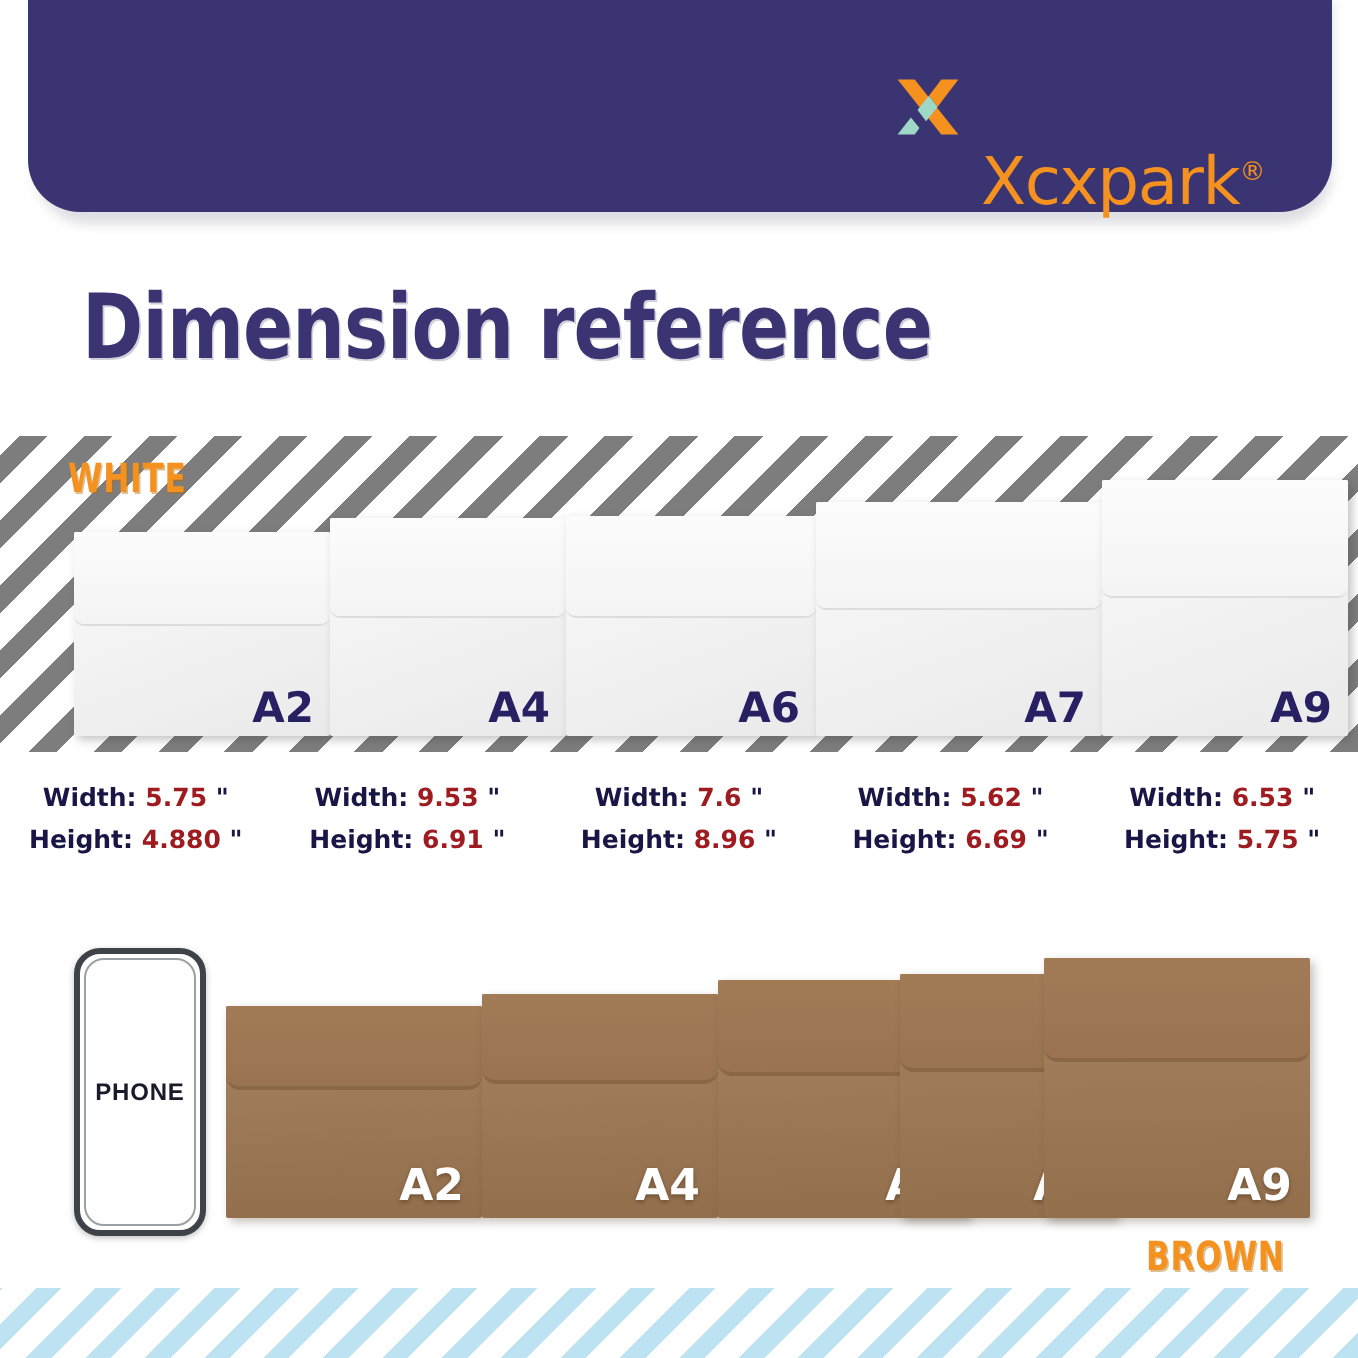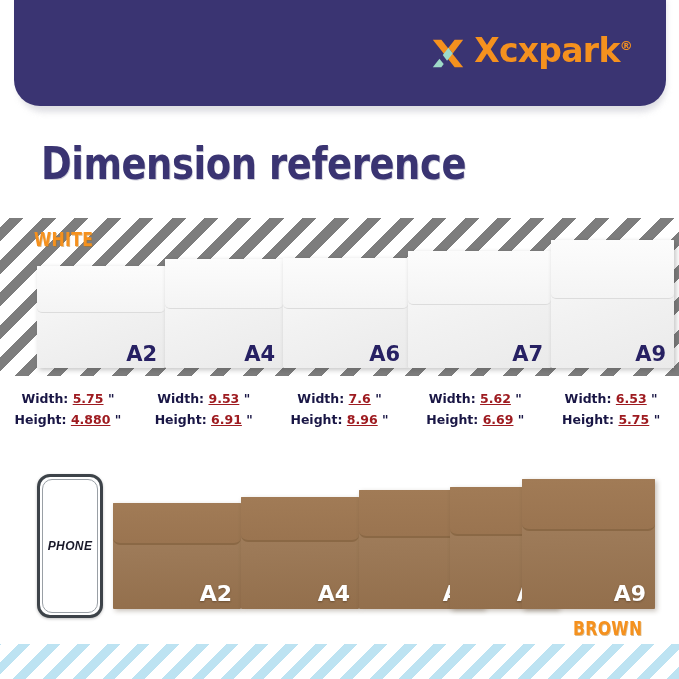--- a/index.html
+++ b/index.html
@@ -50,25 +50,26 @@
   }
   .logo-mark {
     width: 38px;
     height: 38px;
     margin-right: 7px;
     margin-top: 2px;
     flex: none;
   }
   .logo-text {
     font-family: "DejaVu Sans", sans-serif;
-    font-weight: bold;
+    font-weight: normal;
     font-size: 33px;
     line-height: 36px;
     color: #F5911E;
     letter-spacing: -0.7px;
+    margin-top: 40px;
   }
   .logo-reg {
     font-family: "DejaVu Sans", sans-serif;
     font-size: 13px;
     color: #F5911E;
     vertical-align: super;
     line-height: 1;
   }
 
   
@@ -172,21 +173,21 @@
   .dim-col {
     flex: 1 1 0;
     text-align: center;
     font-family: "DejaVu Sans", sans-serif;
     font-weight: bold;
     font-size: 12.5px;
     line-height: 21px;
     color: #191645;
     white-space: nowrap;
   }
-  .dim-col .val { color: #9E1B20; text-decoration: underline; }
+  .dim-col .val { color: #9E1B20; }
   .dim-col .unit { color: #191645; }
 
   
   .phone {
     position: absolute;
     left: 37px;
     top: 474px;
     width: 66px;
     height: 144px;
     border: 3px solid #3d4349;
@@ -200,21 +201,20 @@
     inset: 2px;
     border: 1px solid #9aa0a6;
     border-radius: 10px;
     background: #ffffff;
     display: flex;
     align-items: center;
     justify-content: center;
   }
   .phone .phone-text {
     font-family: "Liberation Sans", sans-serif;
-    font-style: italic;
     font-weight: bold;
     font-size: 12px;
     color: #1a1a2a;
     letter-spacing: .4px;
   }
 
   
   .env-brown {
     position: absolute;
     background:

